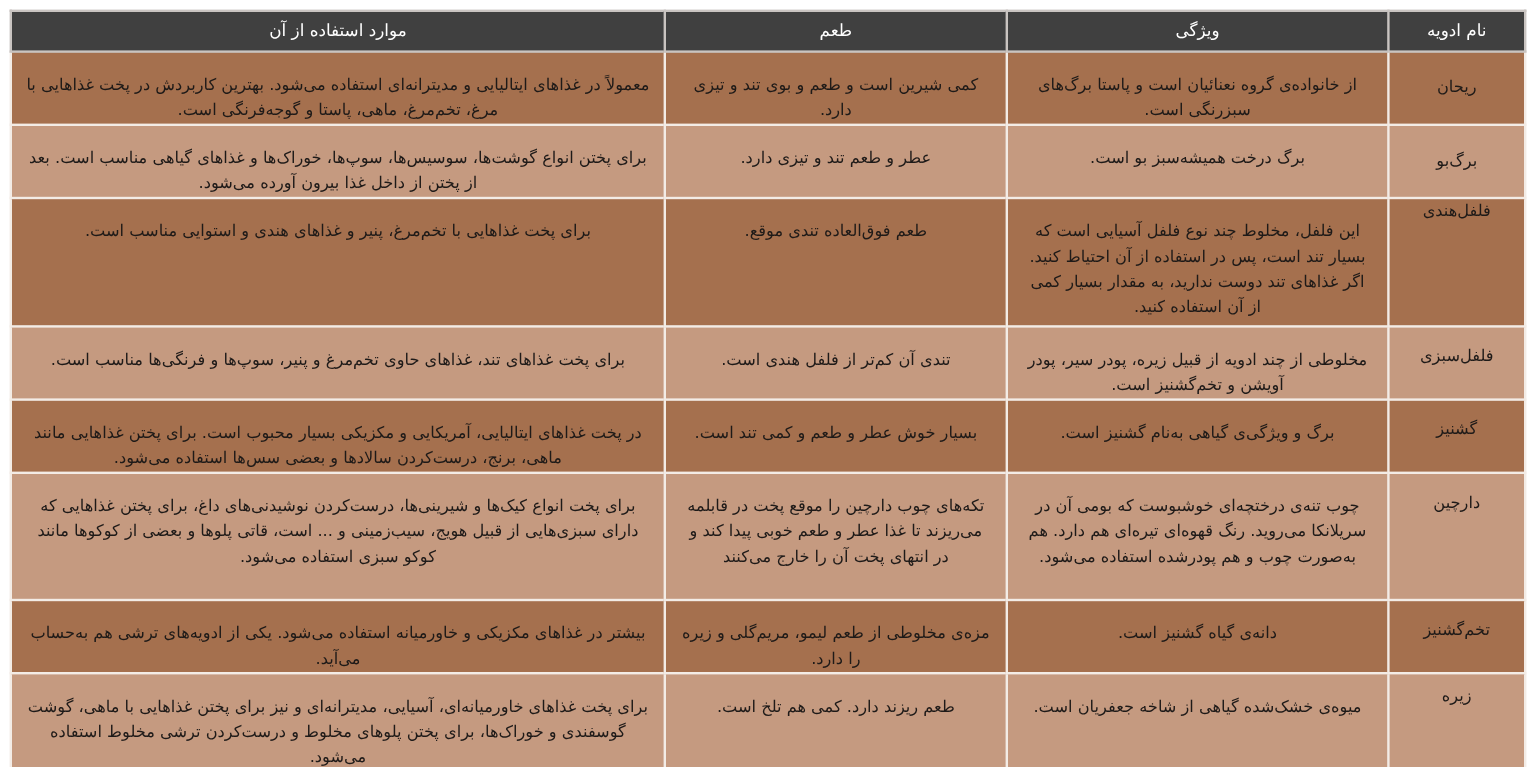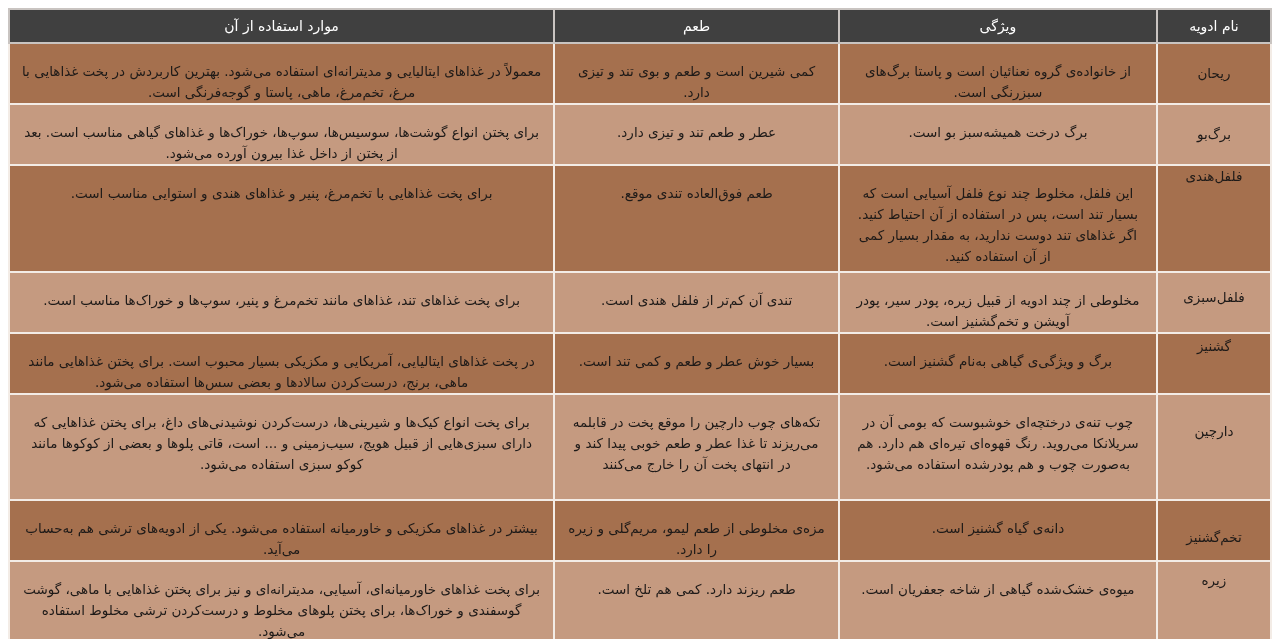--- a/index.html
+++ b/index.html
@@ -52,36 +52,36 @@
       <tr class="dark" style="height:107px">
         <td class="name" style="vertical-align:top;">فلفل‌هندی</td>
         <td>این فلفل، مخلوط چند نوع فلفل آسیایی است که بسیار تند است، پس در استفاده از آن احتیاط کنید. اگر غذاهای تند دوست ندارید، به مقدار بسیار کمی از آن استفاده کنید.</td>
         <td>طعم فوق‌العاده تندی موقع.</td>
         <td>برای پخت غذاهایی با تخم‌مرغ، پنیر و غذاهای هندی و استوایی مناسب است.</td>
       </tr>
       <tr class="light" style="height:58px">
         <td class="name" style="vertical-align:top;padding-top:14px">فلفل‌سبزی</td>
         <td>مخلوطی از چند ادویه از قبیل زیره، پودر سیر، پودر آویشن و تخم‌گشنیز است.</td>
         <td>تندی آن کم‌تر از فلفل هندی است.</td>
-        <td>برای پخت غذاهای تند، غذاهای مانند تخم‌مرغ و پنیر، سوپ‌ها و خوراک‌ها مناسب است.</td>
+        <td>برای پخت غذاهای تند، غذاهای حاوی تخم‌مرغ و پنیر، سوپ‌ها و فرنگی‌ها مناسب است.</td>
       </tr>
       <tr class="dark" style="height:59px">
-        <td class="name" style="vertical-align:top;padding-top:2px">گشنیز</td>
+        <td class="name" style="vertical-align:top;padding-top:14px">گشنیز</td>
         <td>برگ و ویژگی‌ی گیاهی به‌نام گشنیز است.</td>
         <td>بسیار خوش عطر و طعم و کمی تند است.</td>
         <td>در پخت غذاهای ایتالیایی، آمریکایی و مکزیکی بسیار محبوب است. برای پختن غذاهایی مانند ماهی، برنج، درست‌کردن سالادها و بعضی سس‌ها استفاده می‌شود.</td>
       </tr>
       <tr class="light" style="height:106px">
-        <td class="name" style="vertical-align:top;padding-top:26px">دارچین</td>
+        <td class="name" style="vertical-align:top;padding-top:14px">دارچین</td>
         <td>چوب تنه‌ی درختچه‌ای خوشبوست که بومی آن در سریلانکا می‌روید. رنگ قهوه‌ای تیره‌ای هم دارد. هم به‌صورت چوب و هم پودرشده استفاده می‌شود.</td>
         <td>تکه‌های چوب دارچین را موقع پخت در قابلمه می‌ریزند تا غذا عطر و طعم خوبی پیدا کند و در انتهای پخت آن را خارج می‌کنند</td>
         <td>برای پخت انواع کیک‌ها و شیرینی‌ها، درست‌کردن نوشیدنی‌های داغ، برای پختن غذاهایی که دارای سبزی‌هایی از قبیل هویج، سیب‌زمینی و ... است، قاتی پلوها و بعضی از کوکوها مانند کوکو سبزی استفاده می‌شود.</td>
       </tr>
       <tr class="dark" style="height:60px">
-        <td class="name" style="vertical-align:top;padding-top:26px">تخم‌گشنیز</td>
+        <td class="name" style="vertical-align:top;padding-top:14px">تخم‌گشنیز</td>
         <td>دانه‌ی گیاه گشنیز است.</td>
         <td>مزه‌ی مخلوطی از طعم لیمو، مریم‌گلی و زیره را دارد.</td>
         <td>بیشتر در غذاهای مکزیکی و خاورمیانه استفاده می‌شود. یکی از ادویه‌های ترشی هم به‌حساب می‌آید.</td>
       </tr>
       <tr class="light" style="height:82px">
         <td class="name" style="vertical-align:top;padding-top:8px">زیره</td>
         <td>میوه‌ی خشک‌شده گیاهی از شاخه جعفریان است.</td>
         <td>طعم ریزند دارد. کمی هم تلخ است.</td>
         <td>برای پخت غذاهای خاورمیانه‌ای، آسیایی، مدیترانه‌ای و نیز برای پختن غذاهایی با ماهی، گوشت گوسفندی و خوراک‌ها، برای پختن پلوهای مخلوط و درست‌کردن ترشی مخلوط استفاده می‌شود.</td>
       </tr>

